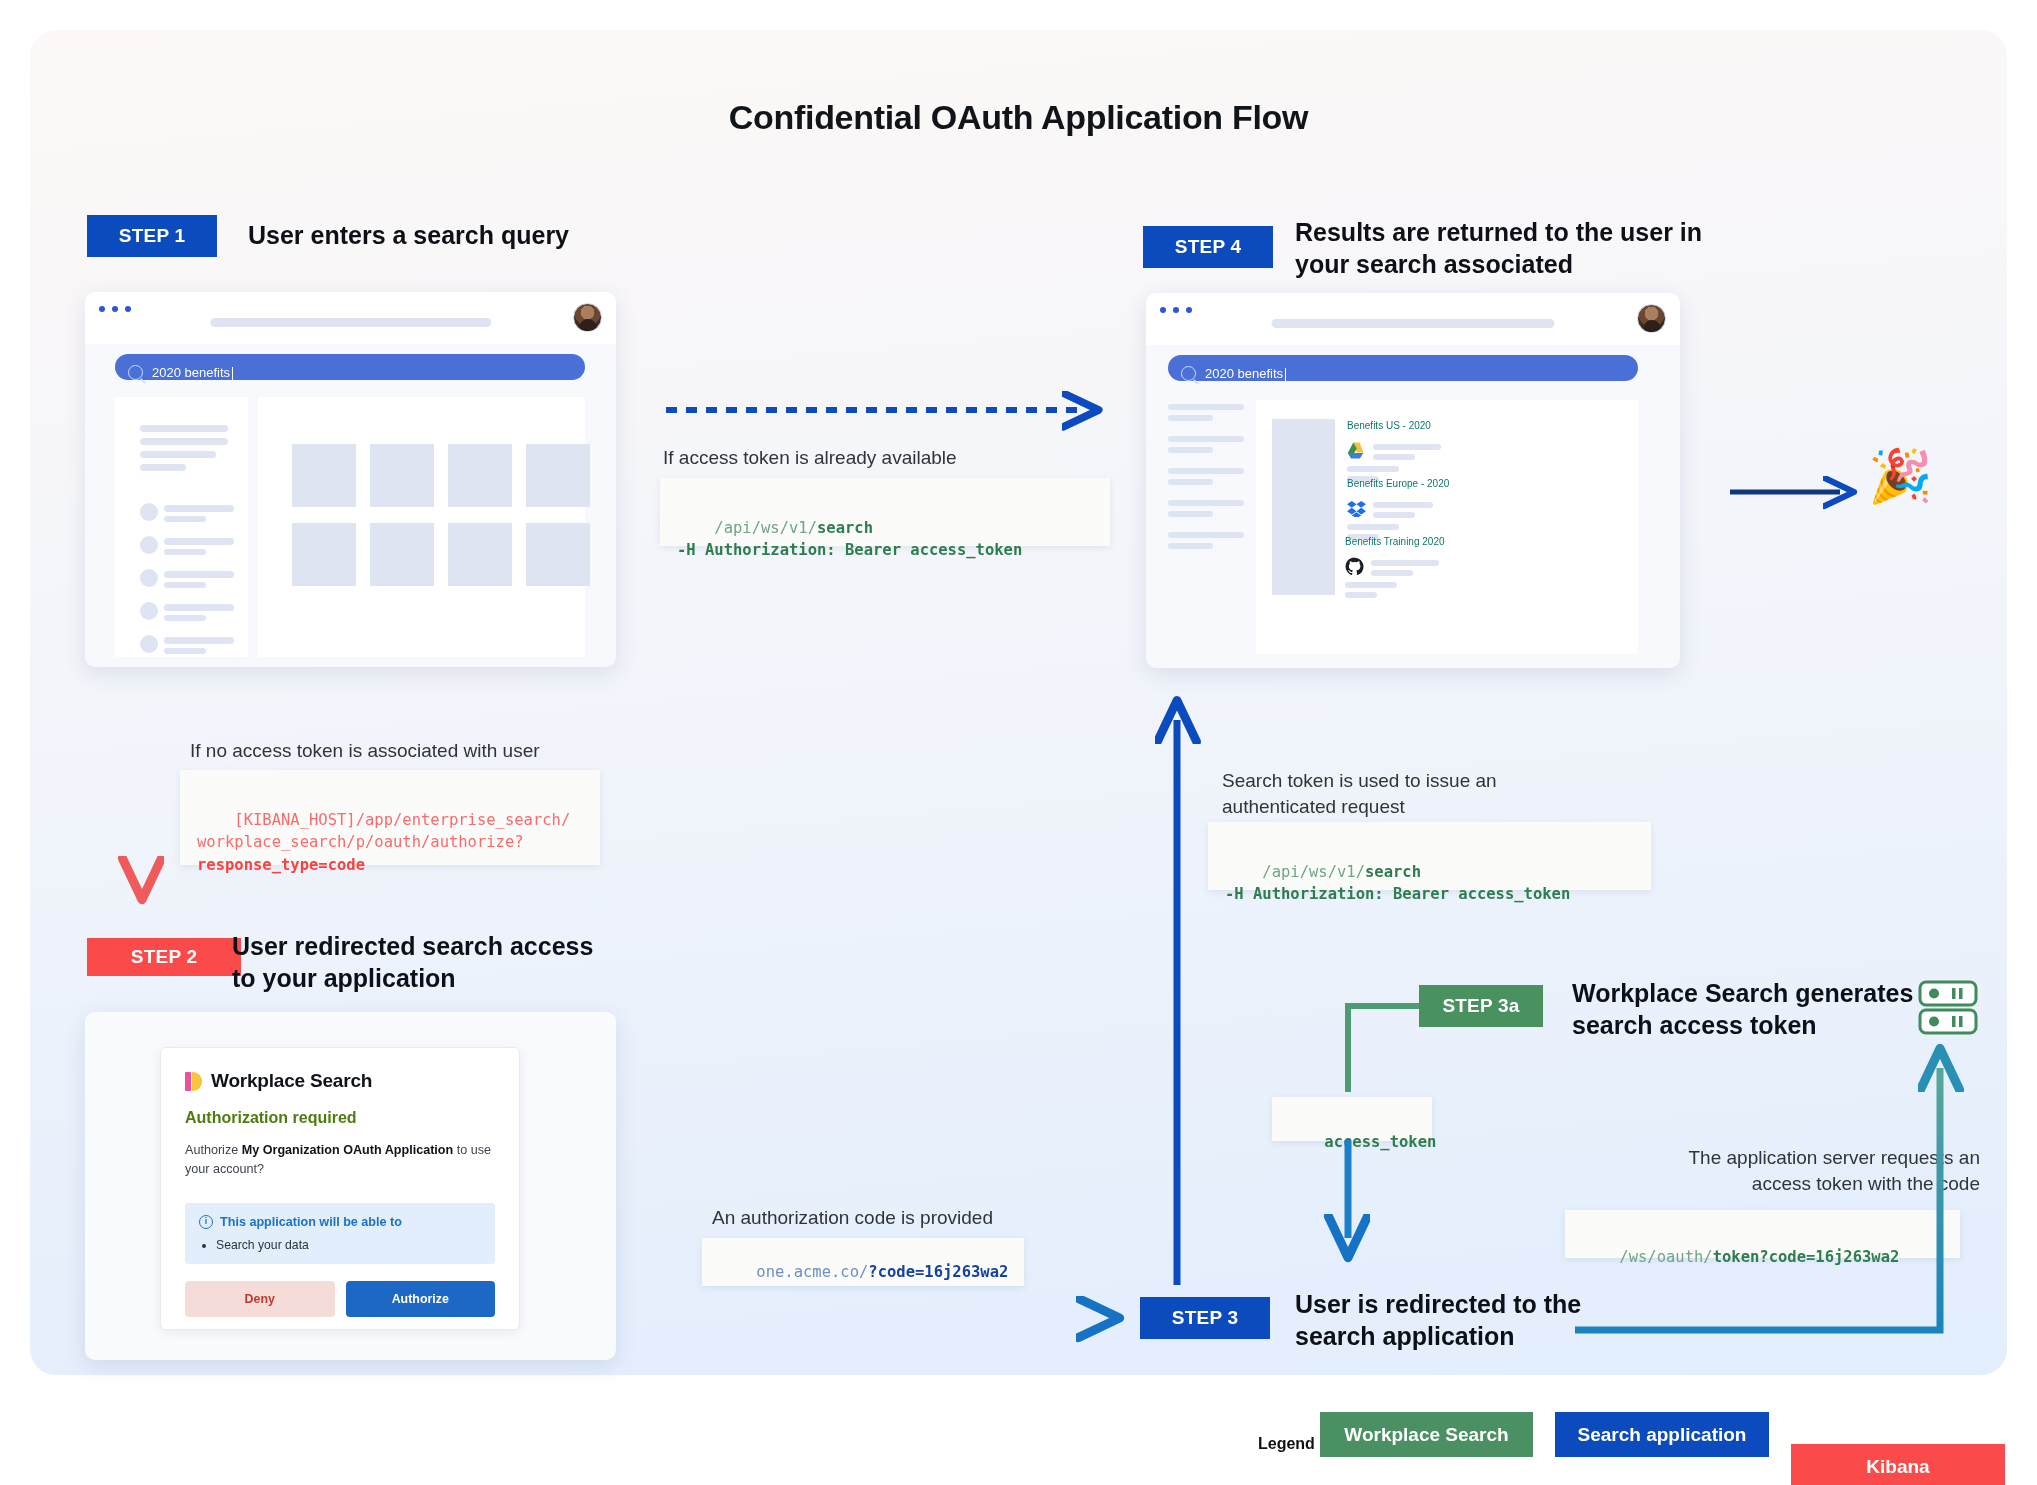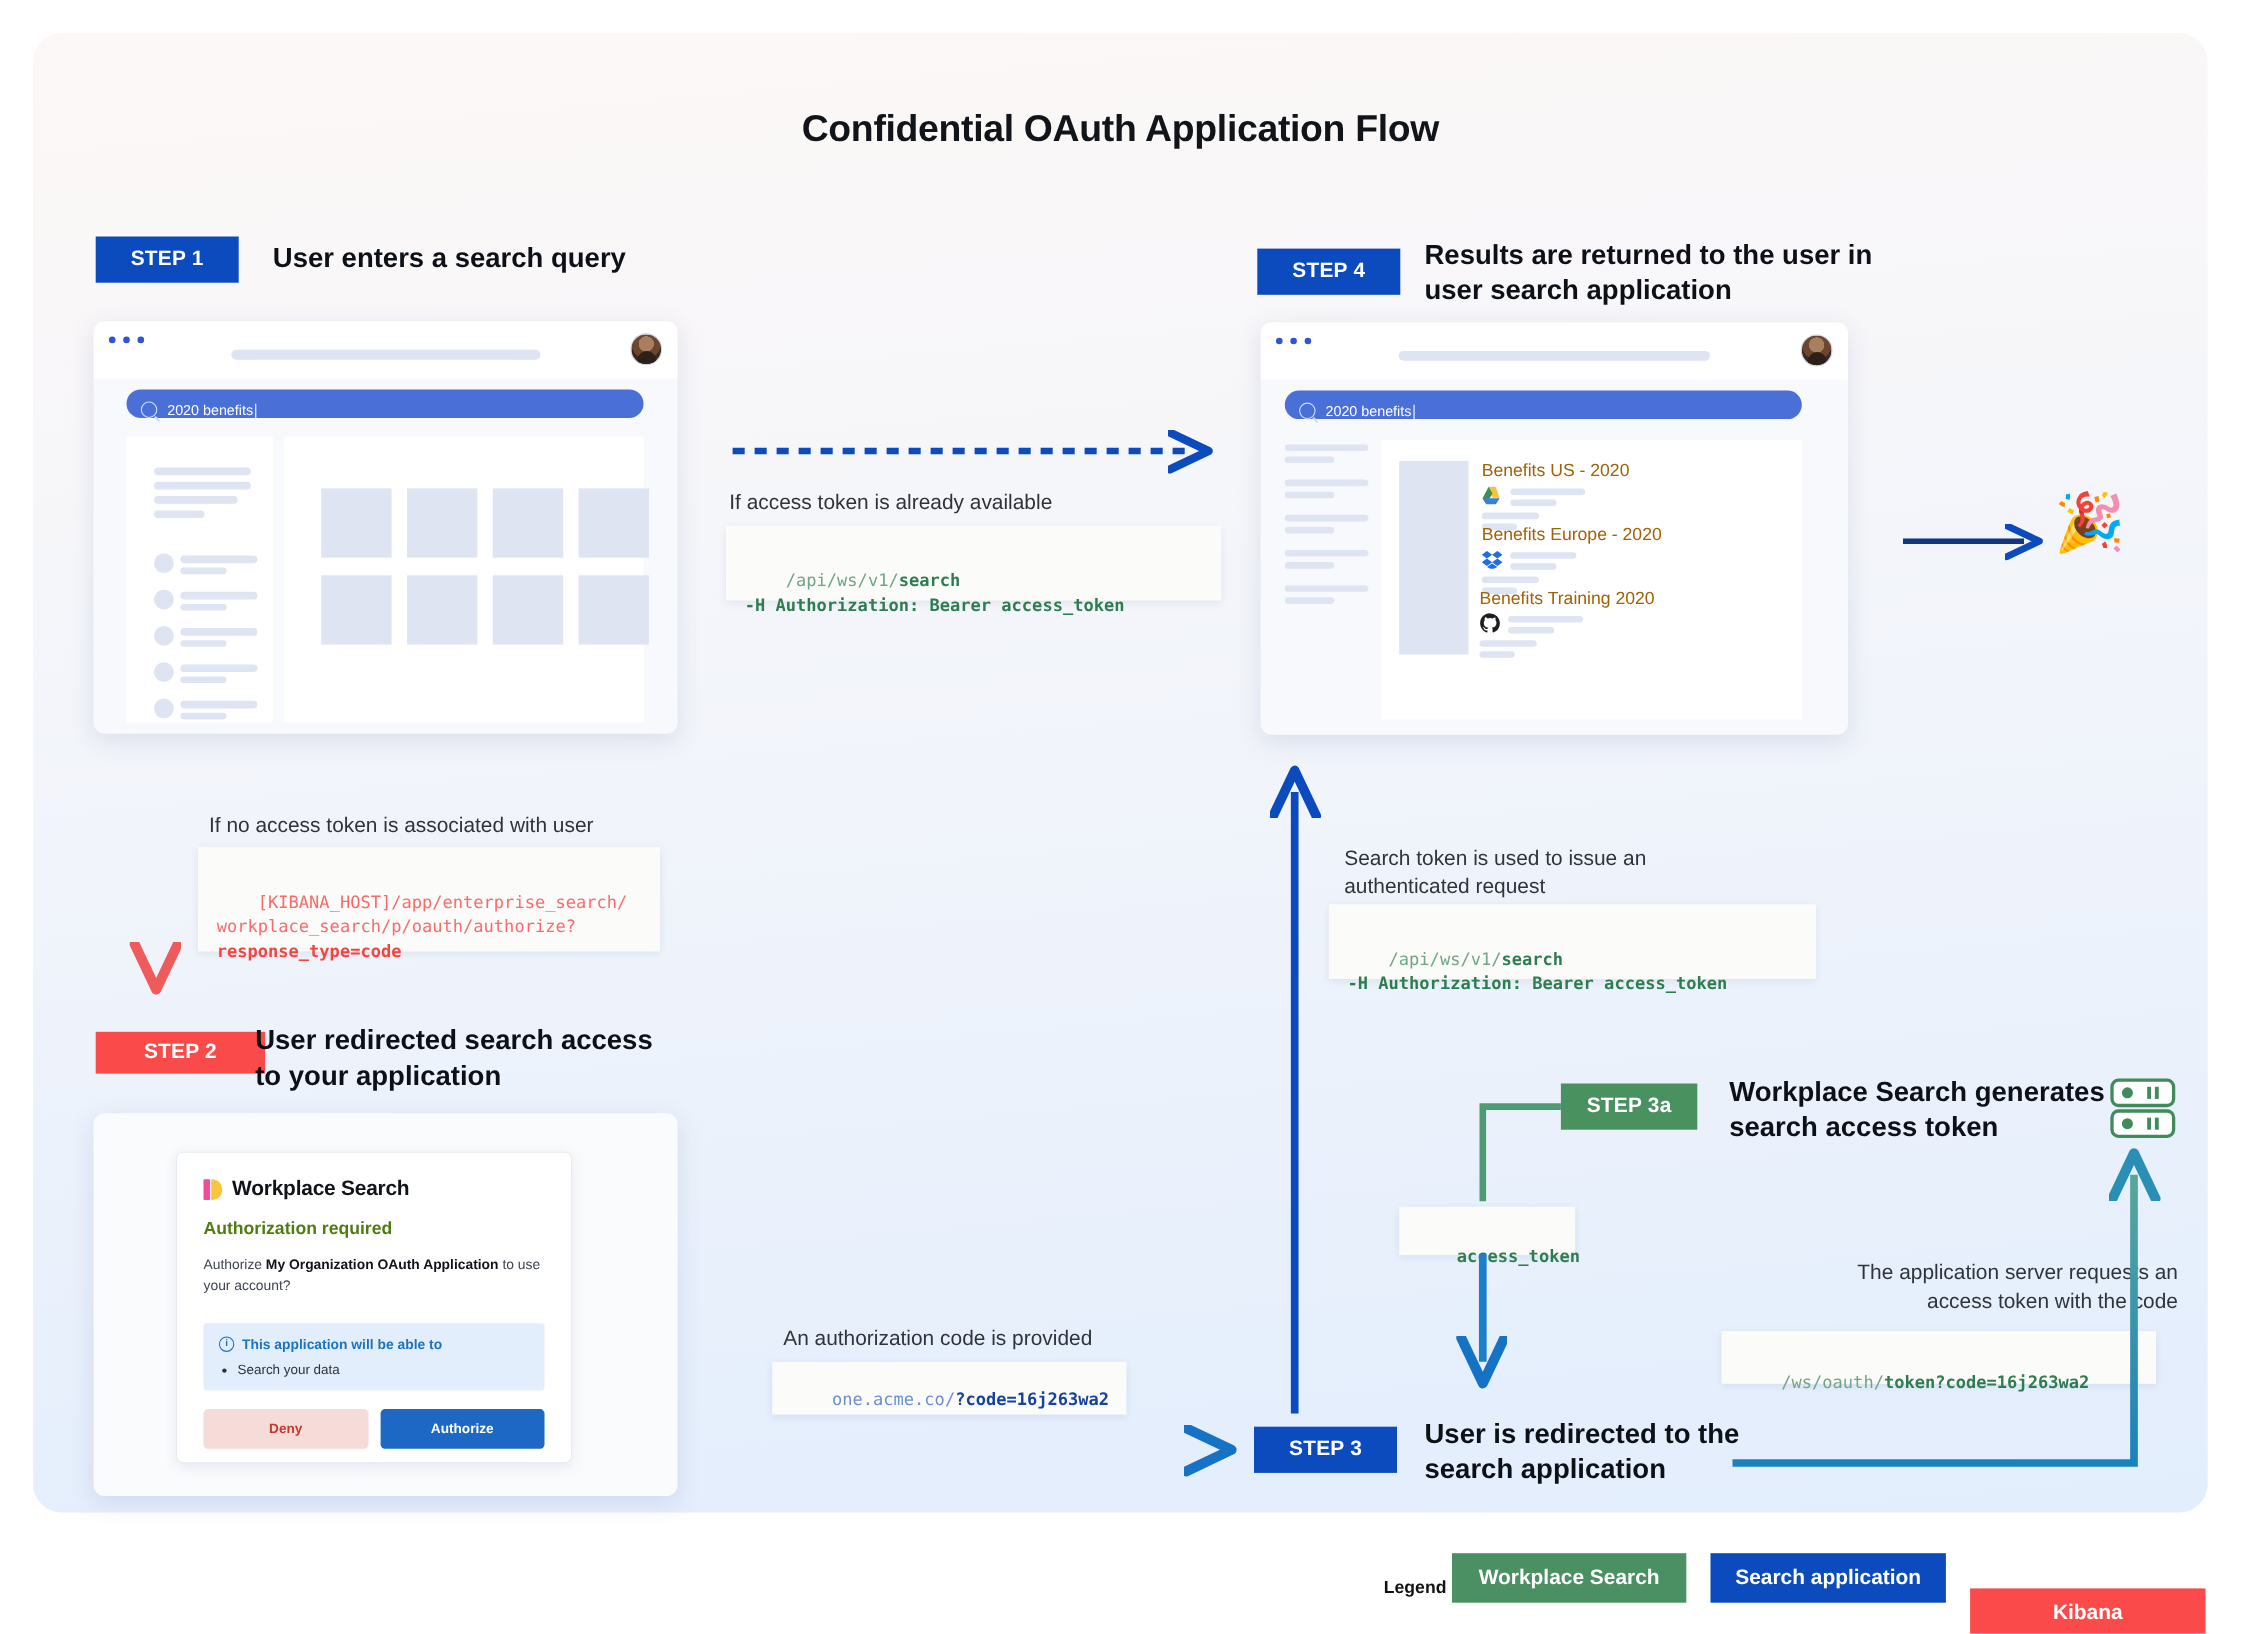--- a/index.html
+++ b/index.html
@@ -101,21 +101,21 @@
   .callout-h{color:#1a73c7;font-size:12.6px;font-weight:bold;display:flex;align-items:center;gap:7px;}
   .i-circ{width:12px;height:12px;border-radius:50%;border:1.3px solid #1a73c7;
     font-size:9px;line-height:11px;text-align:center;font-weight:bold;flex:none;}
   .callout ul{margin:9px 0 0 0;padding-left:17px;}
   .callout li{font-size:12.2px;color:#2c333d;}
   .auth-btns{display:flex;gap:11px;}
   .btn{flex:1;text-align:center;font-size:12.4px;font-weight:bold;padding:11px 0;border-radius:4px;}
   .btn-deny{background:#f5dcd8;color:#c4392f;}
   .btn-auth{background:#1d68c4;color:#fff;}
   
-  .res-title{position:absolute;font-size:16px;color:#a16207;}
+  .res-title{position:absolute;font-size:10px;color:#0f766e;}
   svg.ov{position:absolute;left:0;top:0;width:2037px;height:1485px;pointer-events:none;overflow:visible;}
 </style>
 </head>
 <body>
 
 <div id="stage">
   <div class="canvas"></div>
 
   <div class="title">Confidential OAuth Application Flow</div>
 
@@ -257,21 +257,21 @@
     <div>Search token is used to issue an</div>
     <div>authenticated request</div>
   </div>
   <div class="code" style="left:1208px;top:822px;width:443px;height:68px;">
     <span class="g-dim">/api/ws/v1/</span><span class="g-bold">search</span>
 <span class="g-bold">-H Authorization: Bearer access_token</span></div>
 
   <div class="badge blue" style="left:1143px;top:226px;width:130px;height:42px;">STEP 4</div>
   <div class="steptitle" style="left:1295px;top:216px;">
     <div>Results are returned to the user in</div>
-    <div>user search application</div>
+    <div>your search associated</div>
   </div>
 
   <div class="mock" style="left:1146px;top:293px;width:534px;height:375px;">
     <div class="mock-top">
       <div class="dots">
           <i></i>
           <i></i>
           <i></i>
         </div>
       <div class="urlbar"></div>

